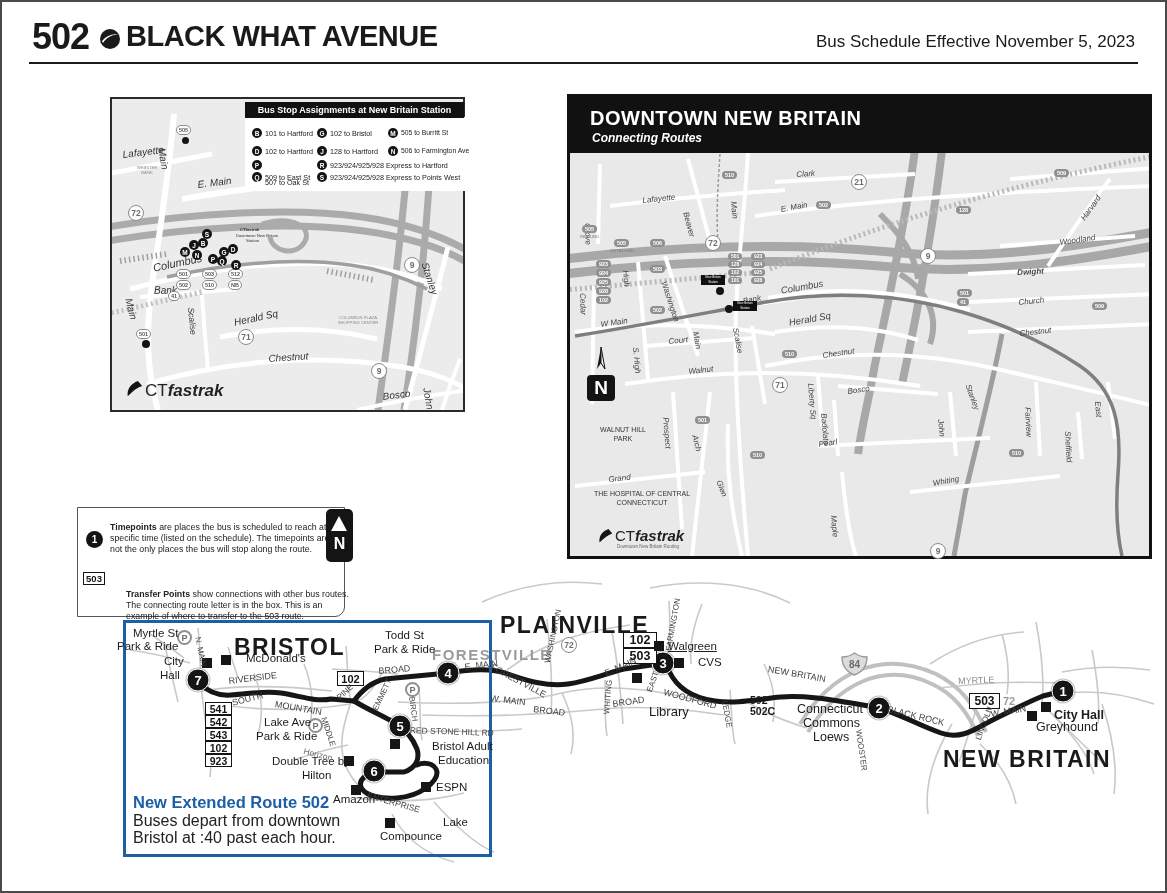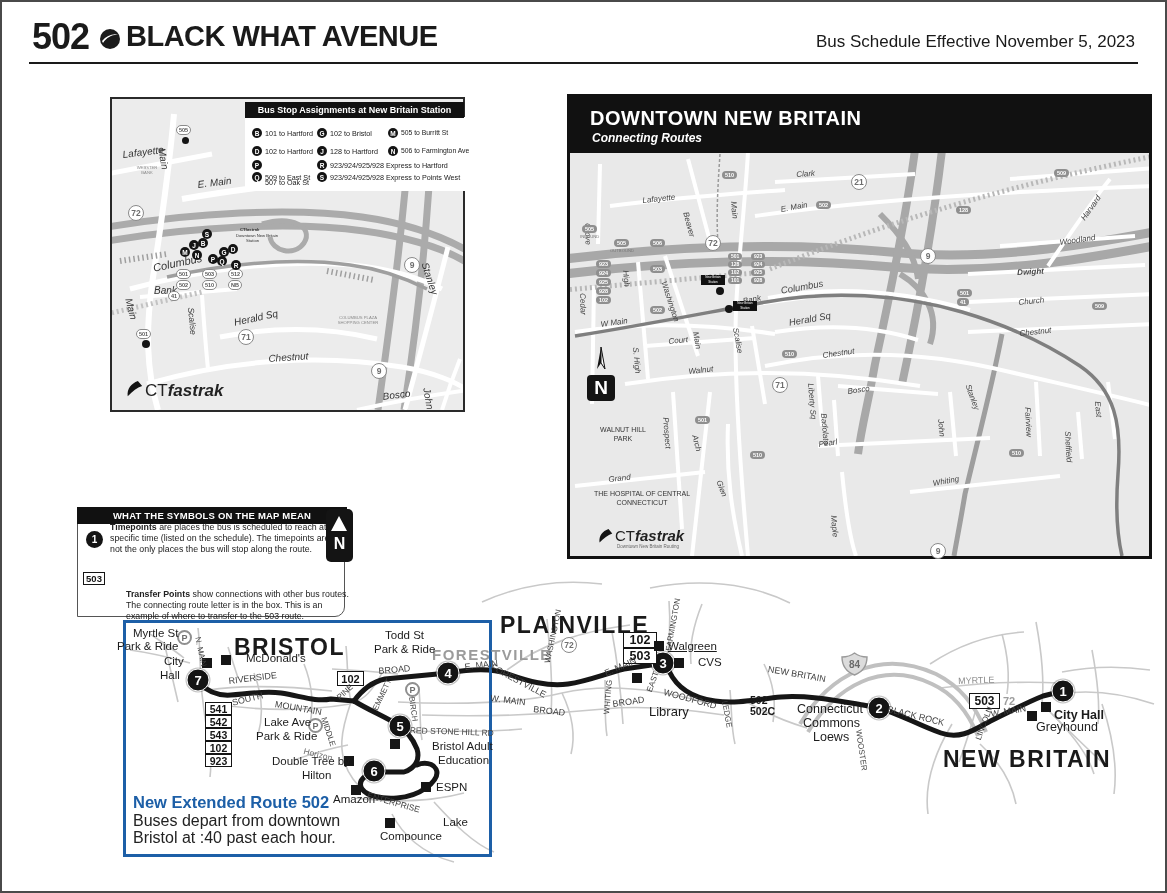--- a/index.html
+++ b/index.html
@@ -339,21 +339,20 @@
     <span class="abs" style="left:28px;top:432px;">
       <svg width="15" height="15" viewBox="0 0 20 20">
           <path d="M14,0 C6,3 1,9 2,18 C8,12 13,8 19,6 Z" fill="#141414"></path>
         </svg>
     </span>
     <span class="abs nw" style="left:45px;top:430px;font-size:15px;color:#222;"><span>CT</span><b style="font-style:italic;">fastrak</b></span>
     <span class="abs nw" style="left:47px;top:447px;font-size:4.5px;color:#666;">Downtown New Britain Routing</span>
   </div>
 
   <div class="abs" id="symbox">
-    <div class="bar">WHAT THE SYMBOLS ON THE MAP MEAN</div>
     <span class="abs" style="left:8px;top:23px;width:17px;height:17px;border-radius:50%;background:#141414;color:#fff;font-size:10px;font-weight:bold;display:flex;align-items:center;justify-content:center;">1</span>
     <p class="symtext" style="left:32px;top:14px;width:228px;margin:0;"><b>Timepoints</b><span> are places the bus is scheduled to reach at a specific time (listed on the schedule). The timepoints are not the only places the bus will stop along the route.</span></p>
     <span class="abs" style="left:5px;top:64px;width:22px;height:13px;border:1.5px solid #141414;background:#fff;color:#141414;font-size:9.5px;font-weight:bold;display:flex;align-items:center;justify-content:center;box-sizing:border-box;">503</span>
     <p class="symtext" style="left:32px;top:65px;width:230px;margin:16px;"><b>Transfer Points</b><span> show connections with other bus routes. The connecting route letter is in the box. This is an example of where to transfer to the 503 route.</span></p>
   </div>
 
   <div class="abs" style="left:324px;top:507px;width:27px;height:53px;background:#141414;border-radius:5px;">
     <span class="abs" style="left:5px;top:7px;width:0;height:0;border-left:8.5px solid transparent;border-right:8.5px solid transparent;border-bottom:15px solid #fff;"></span>
     <span class="abs" style="left:0;top:26px;width:27px;text-align:center;color:#fff;font-size:16px;font-weight:800;">N</span>
   </div>

